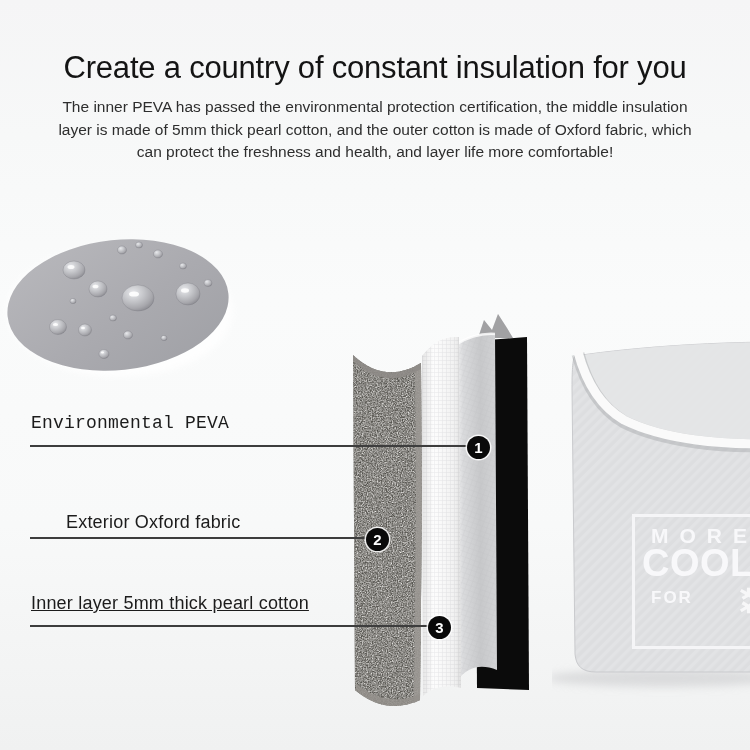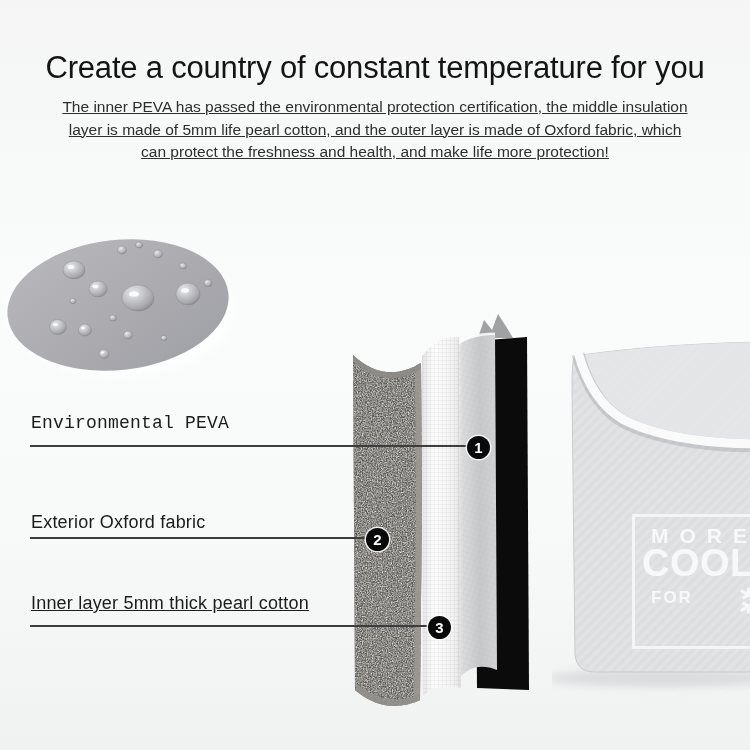--- a/index.html
+++ b/index.html
@@ -6,21 +6,21 @@
   .stage{
     position:relative;width:750px;height:750px;overflow:hidden;
     background:linear-gradient(180deg,#f5f5f6 0%,#f7f8f8 18%,#fafbfb 40%,#f8f9f9 70%,#f0f1f1 100%);
     font-family:"Liberation Sans","DejaVu Sans",sans-serif;
   }
   
   .title{
     position:absolute;top:50px;left:0;width:100%;text-align:center;
     font-size:31px;font-weight:400;color:#141414;letter-spacing:-0.2px;line-height:36px;
   }
-  .subtitle{position:absolute;top:96px;left:0;width:100%;text-align:center;color:#2e2e2e;text-decoration:underline;}
+  .subtitle{position:absolute;top:96px;left:0;width:100%;text-align:center;color:#2e2e2e;}
   .subtitle span{display:block;font-size:15.5px;line-height:22.5px;}
   
   .oval-photo{position:absolute;left:2px;top:233px;width:240px;height:152px;}
   
   .callout-label{
     position:absolute;left:31px;font-size:18px;color:#1c1c1c;letter-spacing:0.2px;white-space:nowrap;
   }
   .leader{position:absolute;left:30px;height:2px;background:#3d3d3d;}
   .badge{
     position:absolute;width:23px;height:23px;border-radius:50%;
@@ -42,25 +42,25 @@
   .bt-cooler{left:90px;top:206px;font-size:38px;letter-spacing:0.5px;}
   .bt-for{left:99px;top:251px;font-size:17px;letter-spacing:2px;}
   .bt-you{left:97px;top:270px;font-size:29px;letter-spacing:5px;}
   .bt-snow{left:183px;top:236px;font-size:56px;font-weight:normal;color:rgba(248,249,250,0.92);}
 </style>
 </head>
 <body>
 
 <div class="stage">
 
-  <div class="title">Create a country of constant temperature for you</div>
+  <div class="title">Create a country of constant insulation for you</div>
   <div class="subtitle">
     <span>The inner PEVA has passed the environmental protection certification, the middle insulation</span>
-    <span>layer is made of 5mm life pearl cotton, and the outer layer is made of Oxford fabric, which</span>
-    <span>can protect the freshness and health, and make life more protection!</span>
+    <span>layer is made of 5mm thick pearl cotton, and the outer cotton is made of Oxford fabric, which</span>
+    <span>can protect the freshness and health, and layer life more comfortable!</span>
   </div>
 
   <svg class="oval-photo" width="240" height="152" viewBox="0 0 240 152">
     <defs>
       <linearGradient id="ovalG" x1="0" y1="0" x2="1" y2="1">
         <stop offset="0" stop-color="#b9b9bd"></stop>
         <stop offset="0.55" stop-color="#aaaaaf"></stop>
         <stop offset="1" stop-color="#9fa0a5"></stop>
       </linearGradient>
       <radialGradient id="dropG" cx="0.35" cy="0.3" r="0.75">
@@ -222,21 +222,21 @@
       <path d="M91,63 L92,200 L90,400 L84,403 L86,200 L85,66 Z" fill="#9b9893" opacity="0.9"></path>
       <path d="M23,55 C46,77 70,76 91,63 L91,69 C70,82 46,83 23,61 Z" fill="#8e8b87" opacity="0.9"></path>
       <path d="M25,390 C46,408 68,410 90,400 L90,394 C68,403 48,401 27,384 Z" fill="#94918c" opacity="0.85"></path>
     </g>
   </svg>
 
   <span class="callout-label" style="top:413px;font-family:Liberation Mono, monospace;">Environmental PEVA</span>
   <div class="leader" style="top:445px;width:448px;"></div>
   <div class="badge" style="left:467px;top:436px;">1</div>
 
-  <span class="callout-label" style="top:512px;">Exterior Oxford fabric</span>
+  <span class="callout-label" style="top:512px;margin-left:35px;">Exterior Oxford fabric</span>
   <div class="leader" style="top:537px;width:347px;"></div>
   <div class="badge" style="left:366px;top:528px;">2</div>
 
   <span class="callout-label" style="top:593px;text-decoration:underline;">Inner layer 5mm thick pearl cotton</span>
   <div class="leader" style="top:625px;width:409px;"></div>
   <div class="badge" style="left:428px;top:616px;">3</div>
 
 </div>
 
 </body></html>

